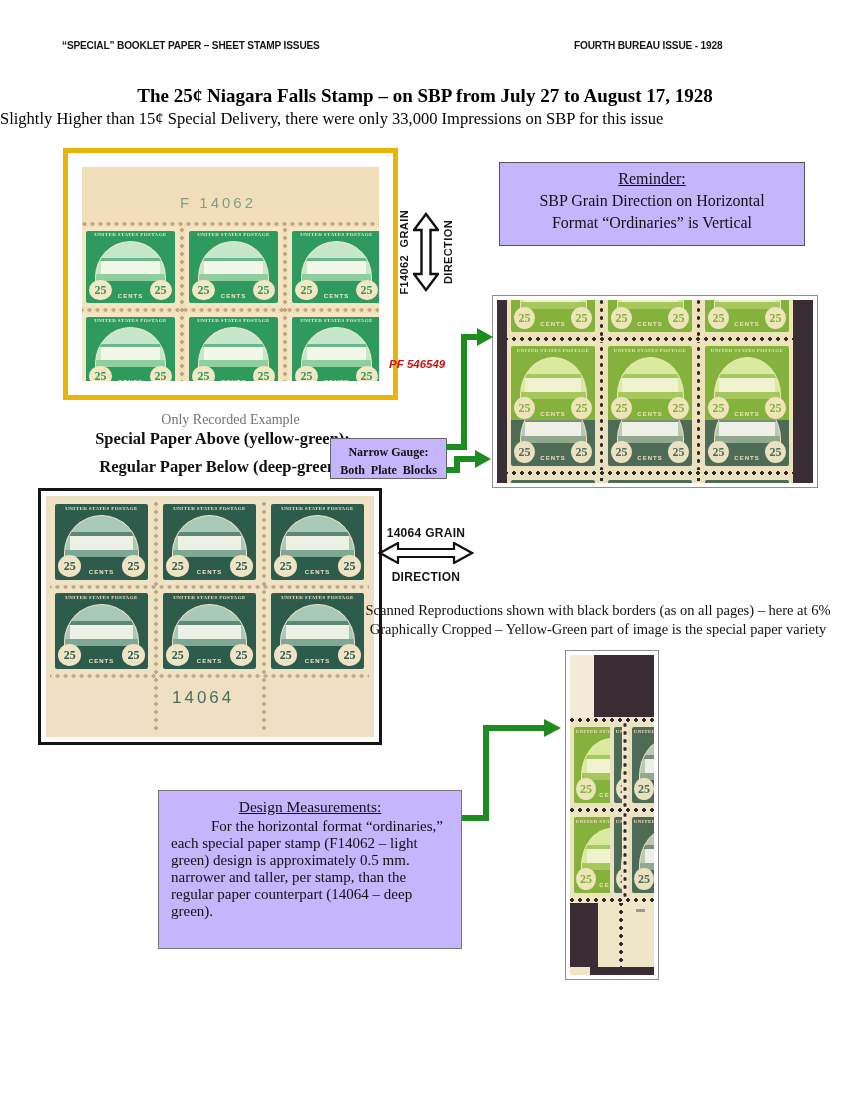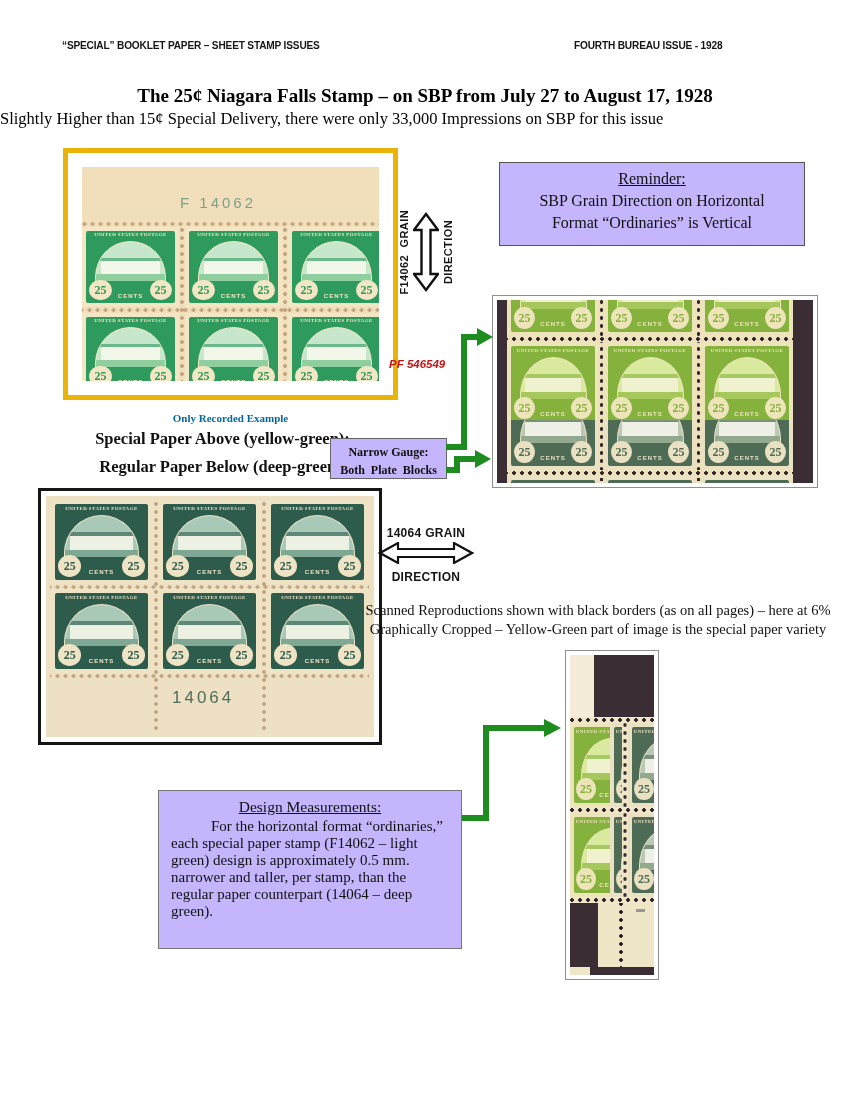--- a/index.html
+++ b/index.html
@@ -374,21 +374,21 @@
       <div class="st-archtext">UNITED STATES POSTAGE</div>
 
     </div>
   </div>
             </div>
         </div>
       </div>
     </div>
   </div>
 
-  <div class="abs" style="left:63px;top:412px;width:335px;text-align:center;font-weight:bold;font-size:11px;color:#0369a1;">Only Recorded Example</div>
+  <div class="abs" style="left:63px;top:412px;width:335px;text-align:center;font-weight:normal;font-size:14px;color:#737373;">Only Recorded Example</div>
   <div class="abs" style="left:55px;top:429px;width:335px;text-align:center;font-weight:bold;font-size:16.5px;">Special Paper Above (yellow-green);</div>
   <div class="abs" style="left:55px;top:457px;width:335px;text-align:center;font-weight:bold;font-size:16.5px;">Regular Paper Below (deep-green).</div>
 
   <div class="abs tbox" style="left:330px;top:438px;width:117px;height:41px;border:1.5px solid #666;padding-top:4px;font-weight:bold;font-size:12px;line-height:1.5;">
     <div>Narrow Gauge:</div>
     <div style="word-spacing:3px;">Both Plate Blocks</div>
   </div>
 
   <div class="abs imgbox black-frame" style="left:38px;top:488px;width:344px;height:257px;">
     <div class="scan" style="background:#eee0c2;">

